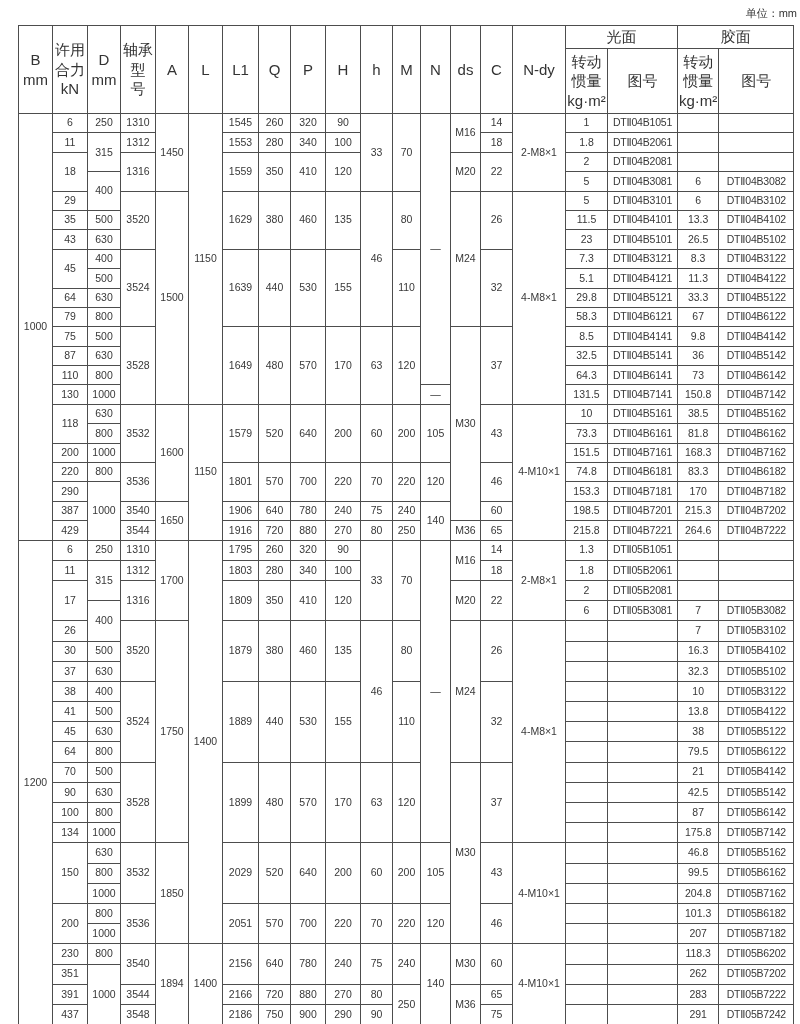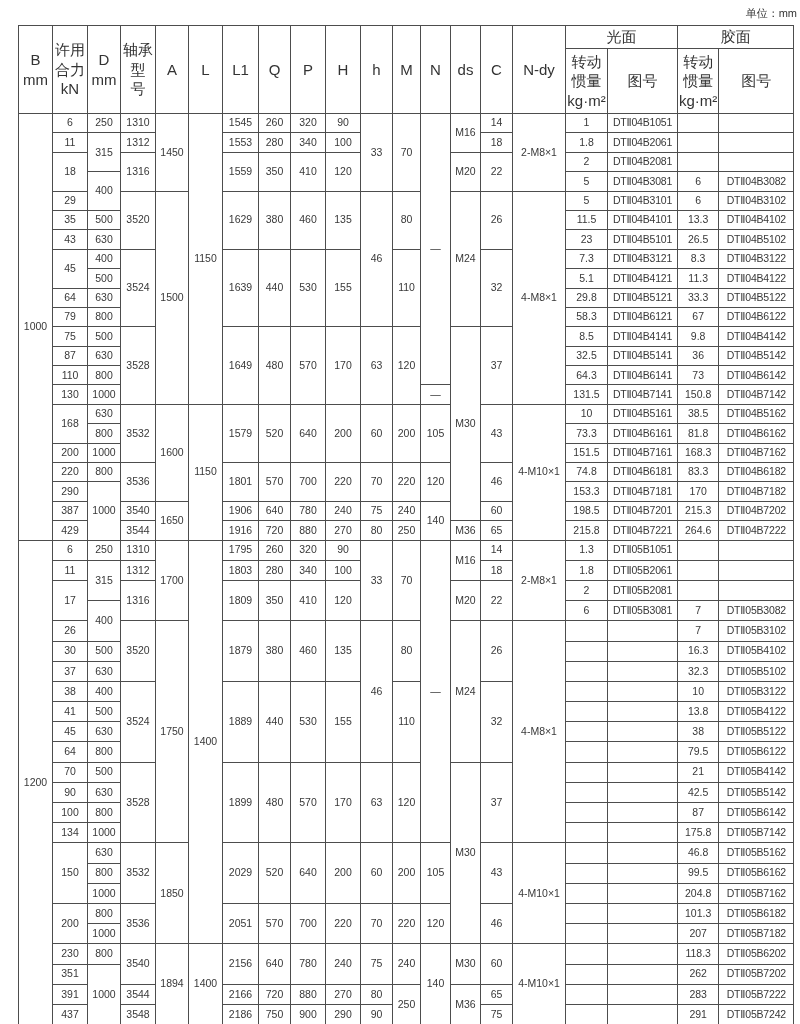--- a/index.html
+++ b/index.html
@@ -260,21 +260,21 @@
       <tr>
         <td class="col1">130</td>
         <td class="col2">1000</td>
         <td class="col12">—</td>
         <td class="col16">131.5</td>
         <td class="col17">DTⅡ04B7141</td>
         <td class="col18">150.8</td>
         <td class="col19">DTⅡ04B7142</td>
       </tr>
       <tr>
-        <td rowspan="2" class="col1">168</td>
+        <td rowspan="2" class="col1">118</td>
         <td class="col2">630</td>
         <td rowspan="3" class="col3">3532</td>
         <td rowspan="5" class="col4">1600</td>
         <td rowspan="7" class="col5">1150</td>
         <td rowspan="3" class="col6">1579</td>
         <td rowspan="3" class="col7">520</td>
         <td rowspan="3" class="col8">640</td>
         <td rowspan="3" class="col9">200</td>
         <td rowspan="3" class="col10">60</td>
         <td rowspan="3" class="col11">200</td>

